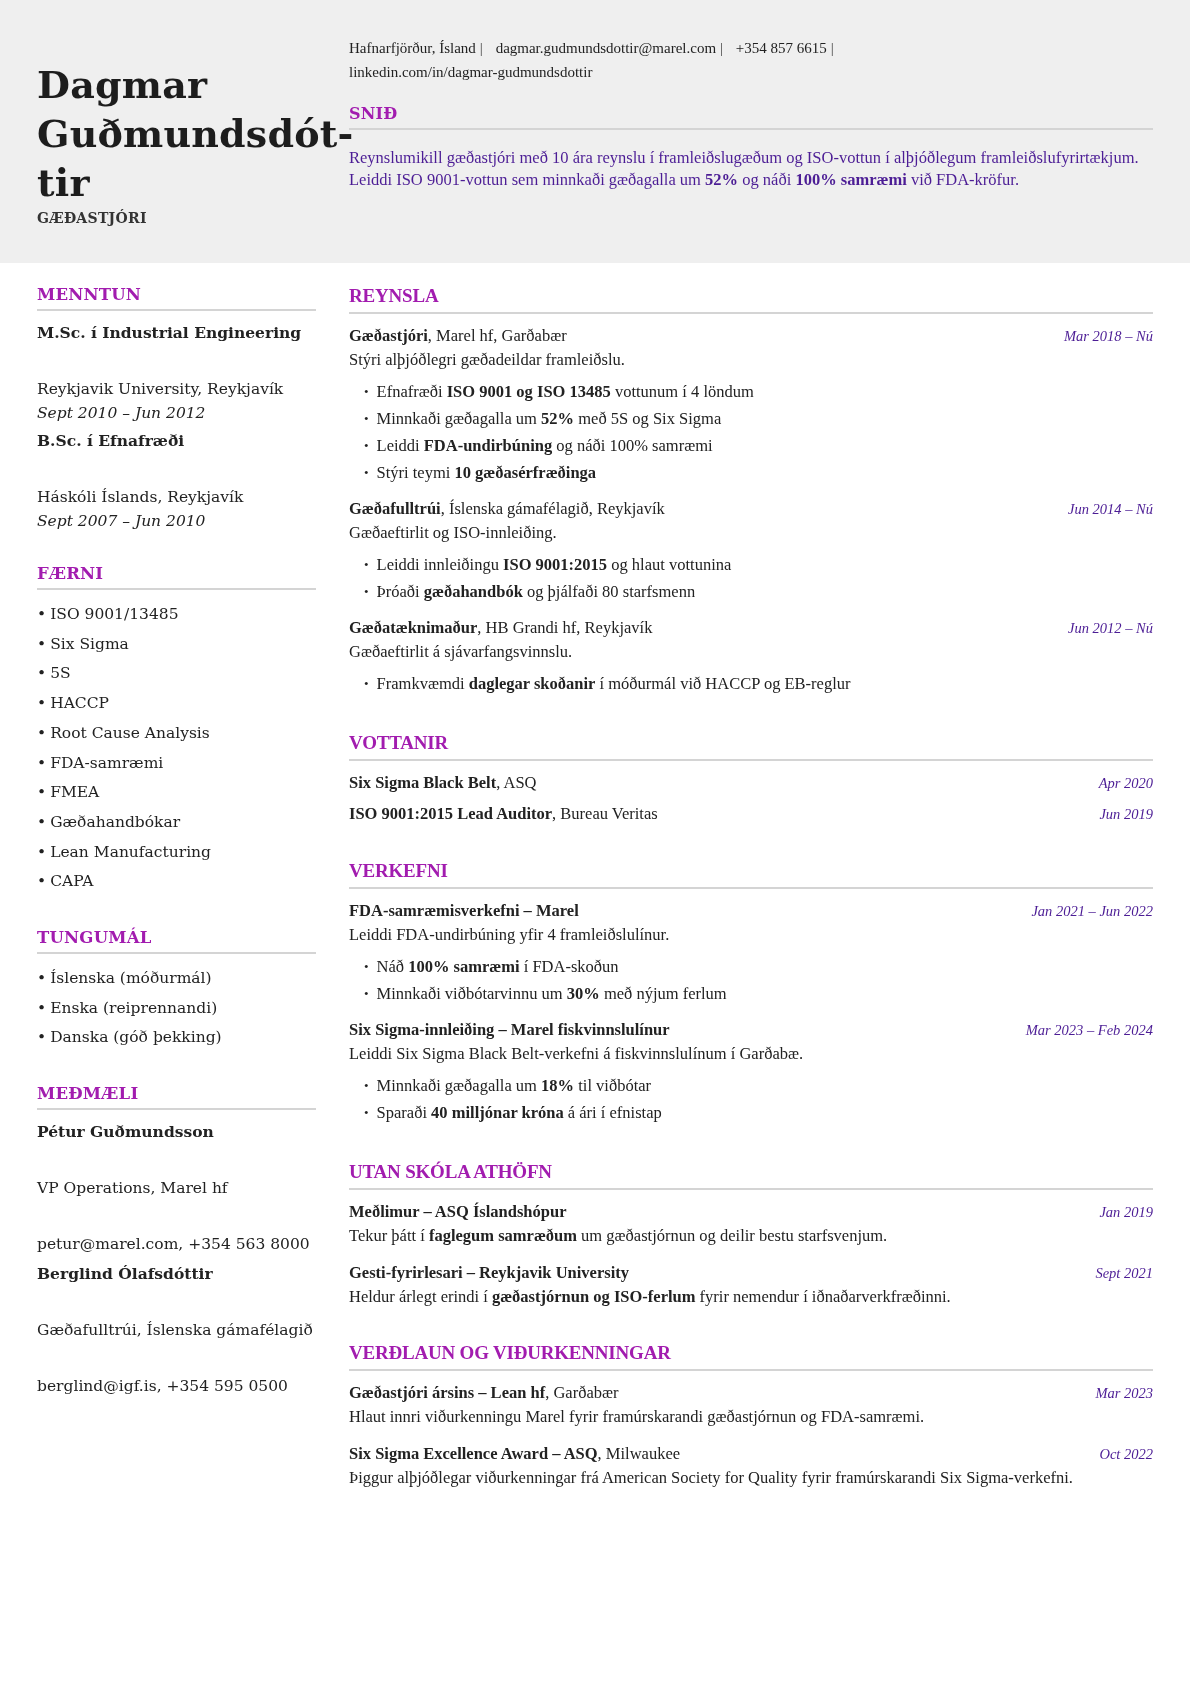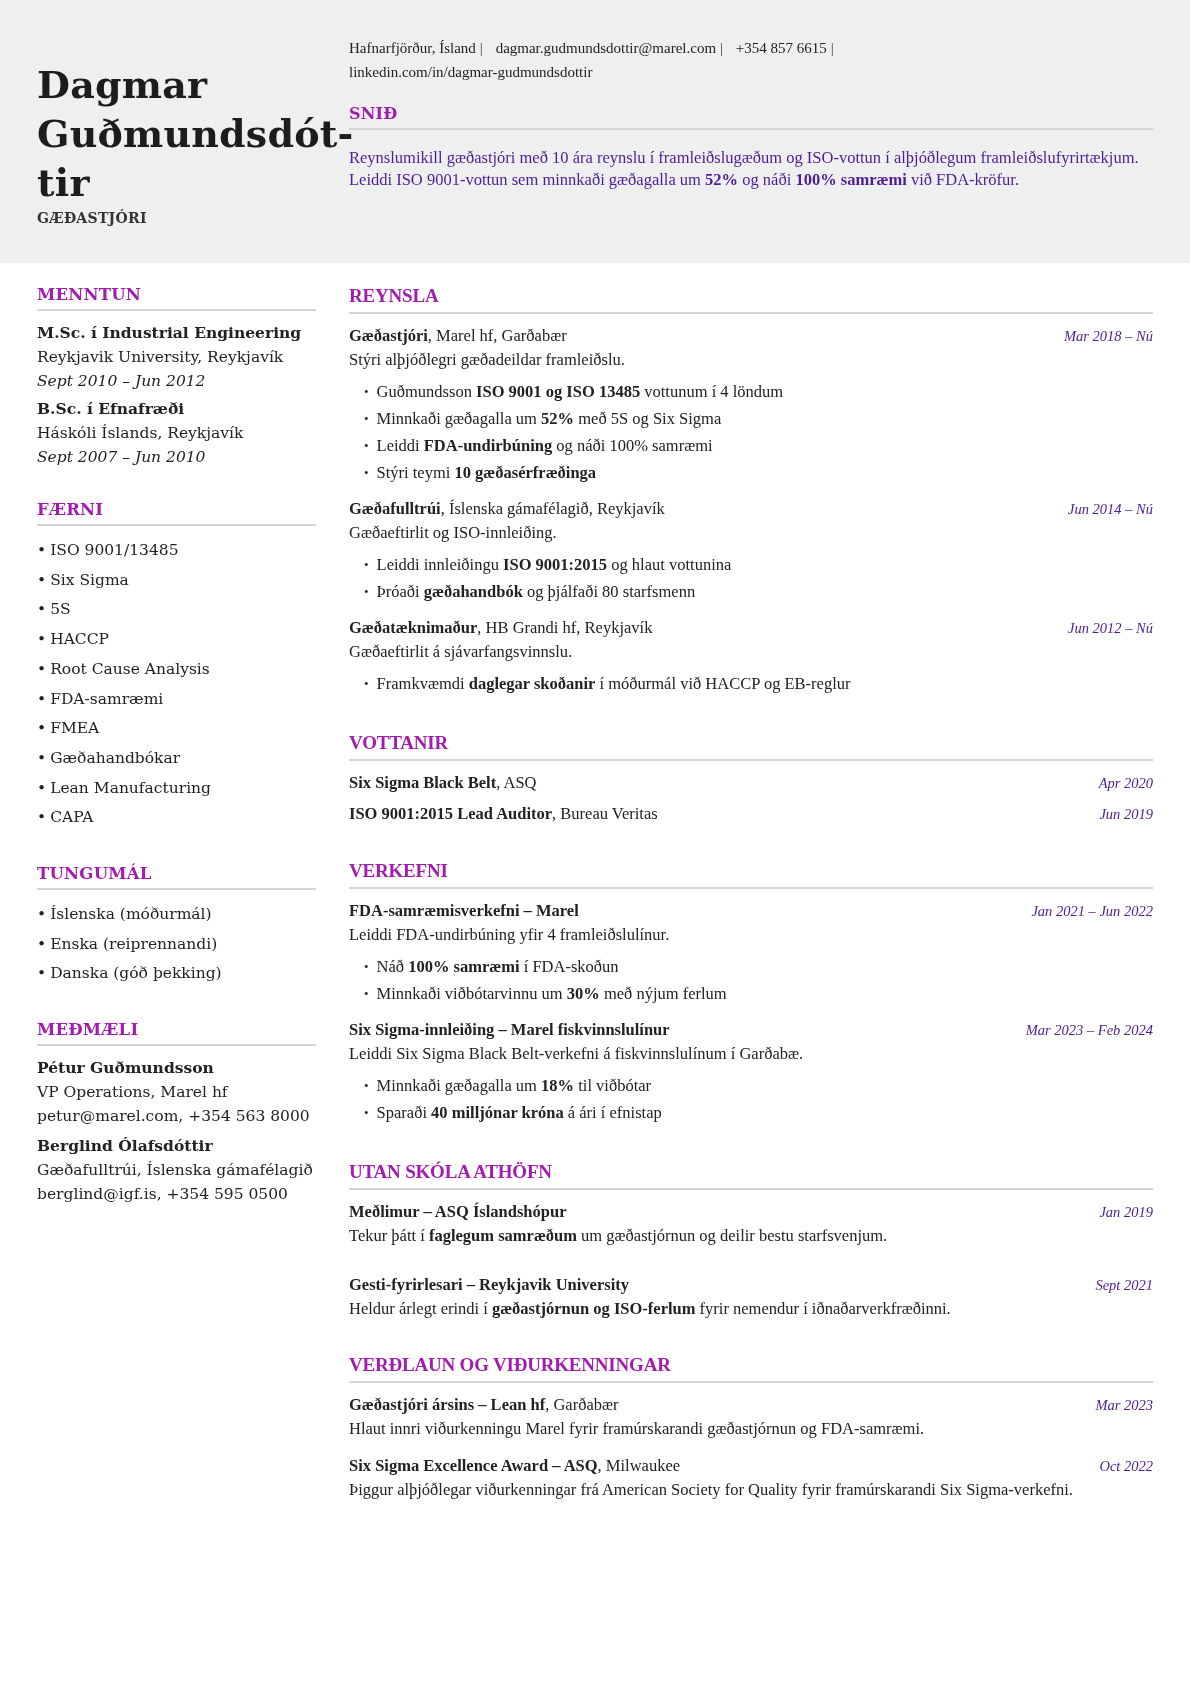--- a/index.html
+++ b/index.html
@@ -45,21 +45,21 @@
     .summary {
       font-family: "Liberation Serif", serif; font-size: 16.5px; line-height: 22px; color: #4c1d95;
       margin-top: 17px;
     }
     b { font-weight: bold; }
 
     
     .left { position: absolute; left: 37px; top: 285px; width: 279px; }
     .left .block { margin-bottom: 31px; }
     .left .item-title { font-weight: bold; font-size: 15.5px; line-height: 24px; }
-    .left .line { font-size: 15.5px; line-height: 24px; }
+    .left .line { font-size: 15.5px; line-height: 24px; margin-top: 32px; }
     .left .it { font-style: italic; font-size: 15.5px; line-height: 24px; margin-bottom: 4px; }
     .left .bul { font-size: 15.5px; line-height: 29.7px; }
     .left .bul::before { content: "•"; margin-right: 4px; }
     .left .ref { margin-bottom: 2px; }
 
     
     .right { position: absolute; left: 349px; top: 285px; width: 804px; font-family: "Liberation Serif", serif; }
     .right .sec { margin-bottom: 34px; }
     .entry { margin-bottom: 10px; }
     .row { display: flex; justify-content: space-between; align-items: baseline; font-size: 16.5px; line-height: 23px; gap: 8px; }
@@ -151,21 +151,21 @@
 
   <div class="sec">
     <div class="sec-title">REYNSLA</div>
     <div class="entry">
       <div class="row">
         <span><b>Gæðastjóri</b><span>, Marel hf, Garðabær</span></span>
         <span class="date">Mar 2018 – Nú</span>
       </div>
       <div class="desc">Stýri alþjóðlegri gæðadeildar framleiðslu.</div>
       <ul class="bullets">
-        <li><span>Guðmundsson </span><b>ISO 9001 og ISO 13485</b><span> vottunum í 4 löndum</span></li>
+        <li><span>Efnafræði </span><b>ISO 9001 og ISO 13485</b><span> vottunum í 4 löndum</span></li>
         <li><span>Minnkaði gæðagalla um </span><b>52%</b><span> með 5S og Six Sigma</span></li>
         <li><span>Leiddi </span><b>FDA-undirbúning</b><span> og náði 100% samræmi</span></li>
         <li><span>Stýri teymi </span><b>10 gæðasérfræðinga</b></li>
       </ul>
     </div>
     <div class="entry">
       <div class="row">
         <span><b>Gæðafulltrúi</b><span>, Íslenska gámafélagið, Reykjavík</span></span>
         <span class="date">Jun 2014 – Nú</span>
       </div>
@@ -220,21 +220,21 @@
       <div class="desc">Leiddi Six Sigma Black Belt-verkefni á fiskvinnslulínum í Garðabæ.</div>
       <ul class="bullets">
         <li><span>Minnkaði gæðagalla um </span><b>18%</b><span> til viðbótar</span></li>
         <li><span>Sparaði </span><b>40 milljónar króna</b><span> á ári í efnistap</span></li>
       </ul>
     </div>
   </div>
 
   <div class="sec">
     <div class="sec-title">UTAN SKÓLA ATHÖFN</div>
-    <div class="entry" style="margin-bottom:26px">
+    <div class="entry" style="margin-bottom:14px">
       <div class="row">
         <b>Meðlimur – ASQ Íslandshópur</b>
         <span class="date">Jan 2019</span>
       </div>
       <div class="desc"><span>Tekur þátt í </span><b>faglegum samræðum</b><span> um gæðastjórnun og deilir bestu starfsvenjum.</span></div>
     </div>
     <div class="entry">
       <div class="row">
         <b>Gesti-fyrirlesari – Reykjavik University</b>
         <span class="date">Sept 2021</span>

